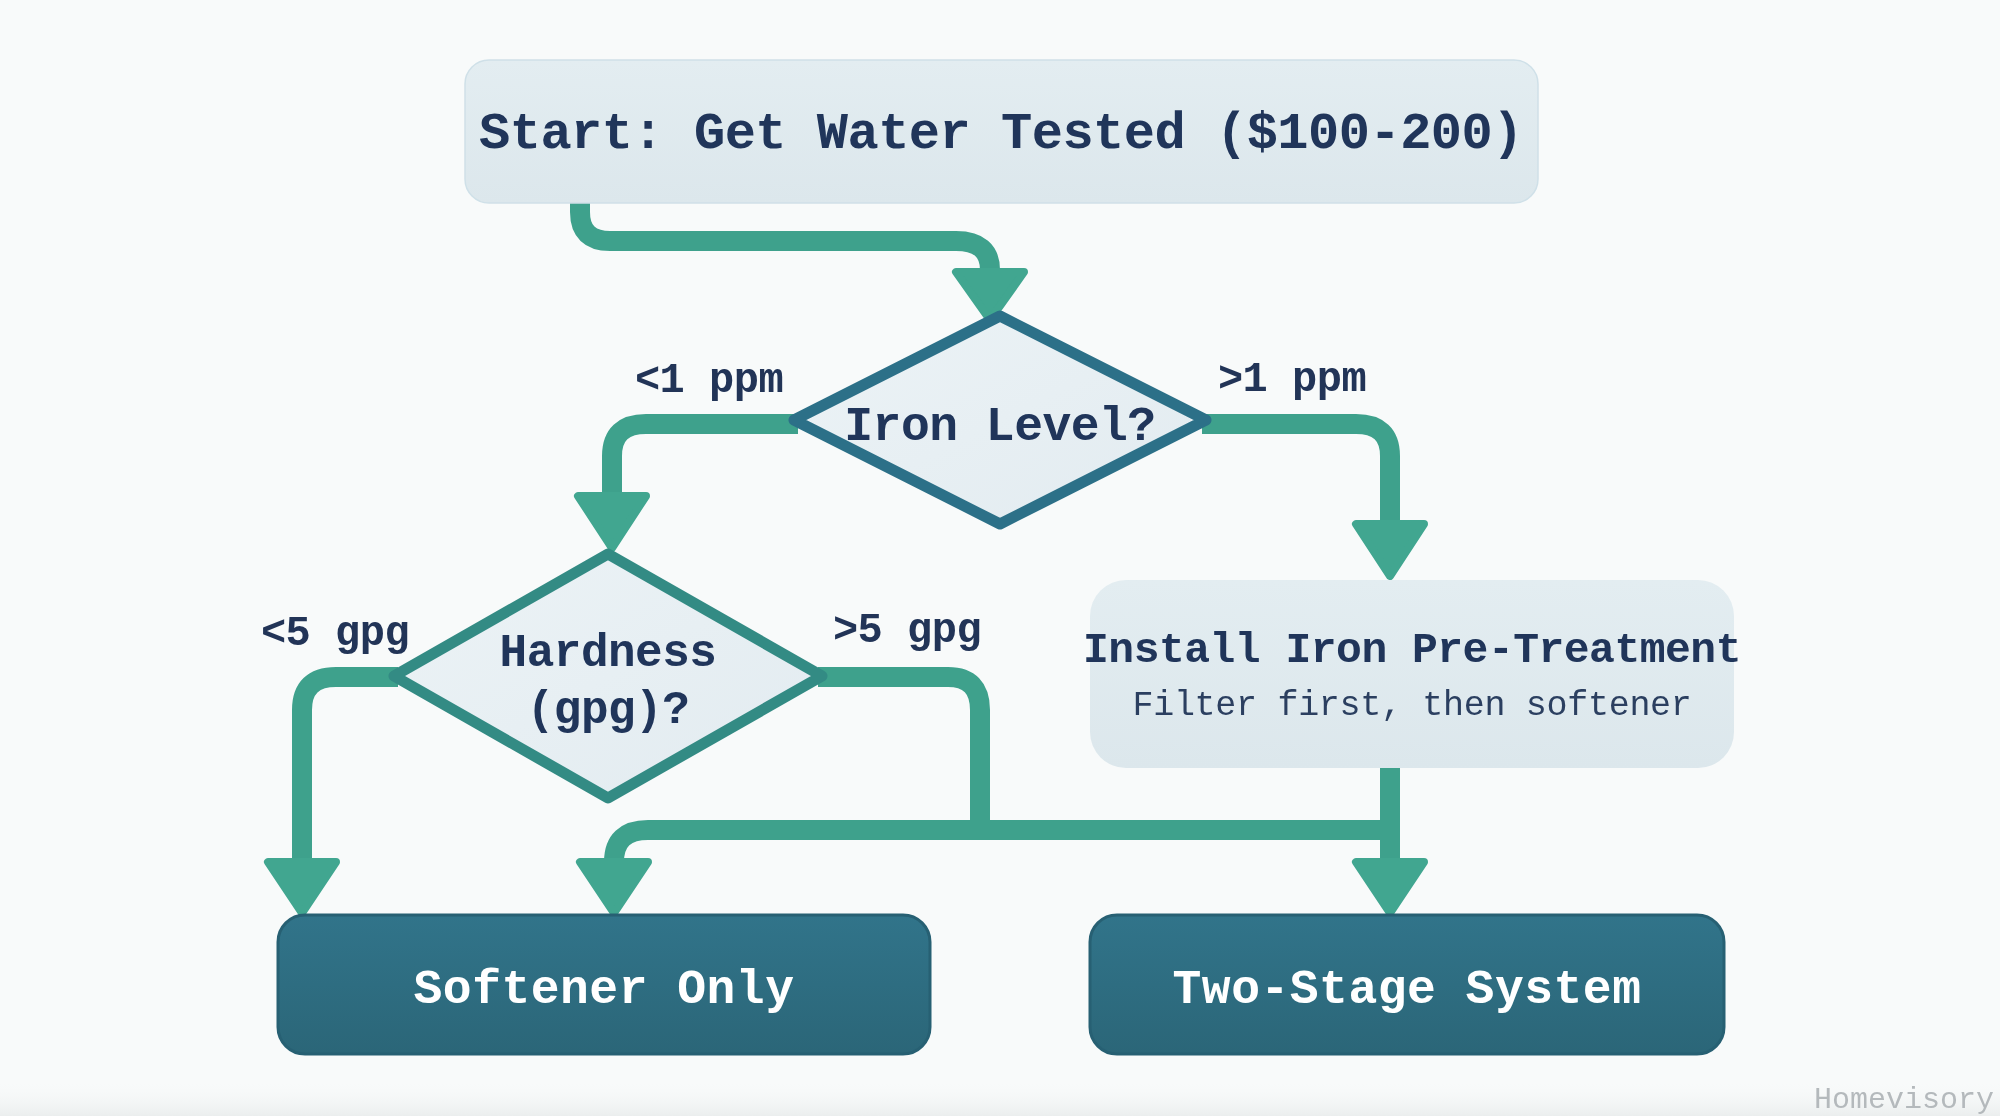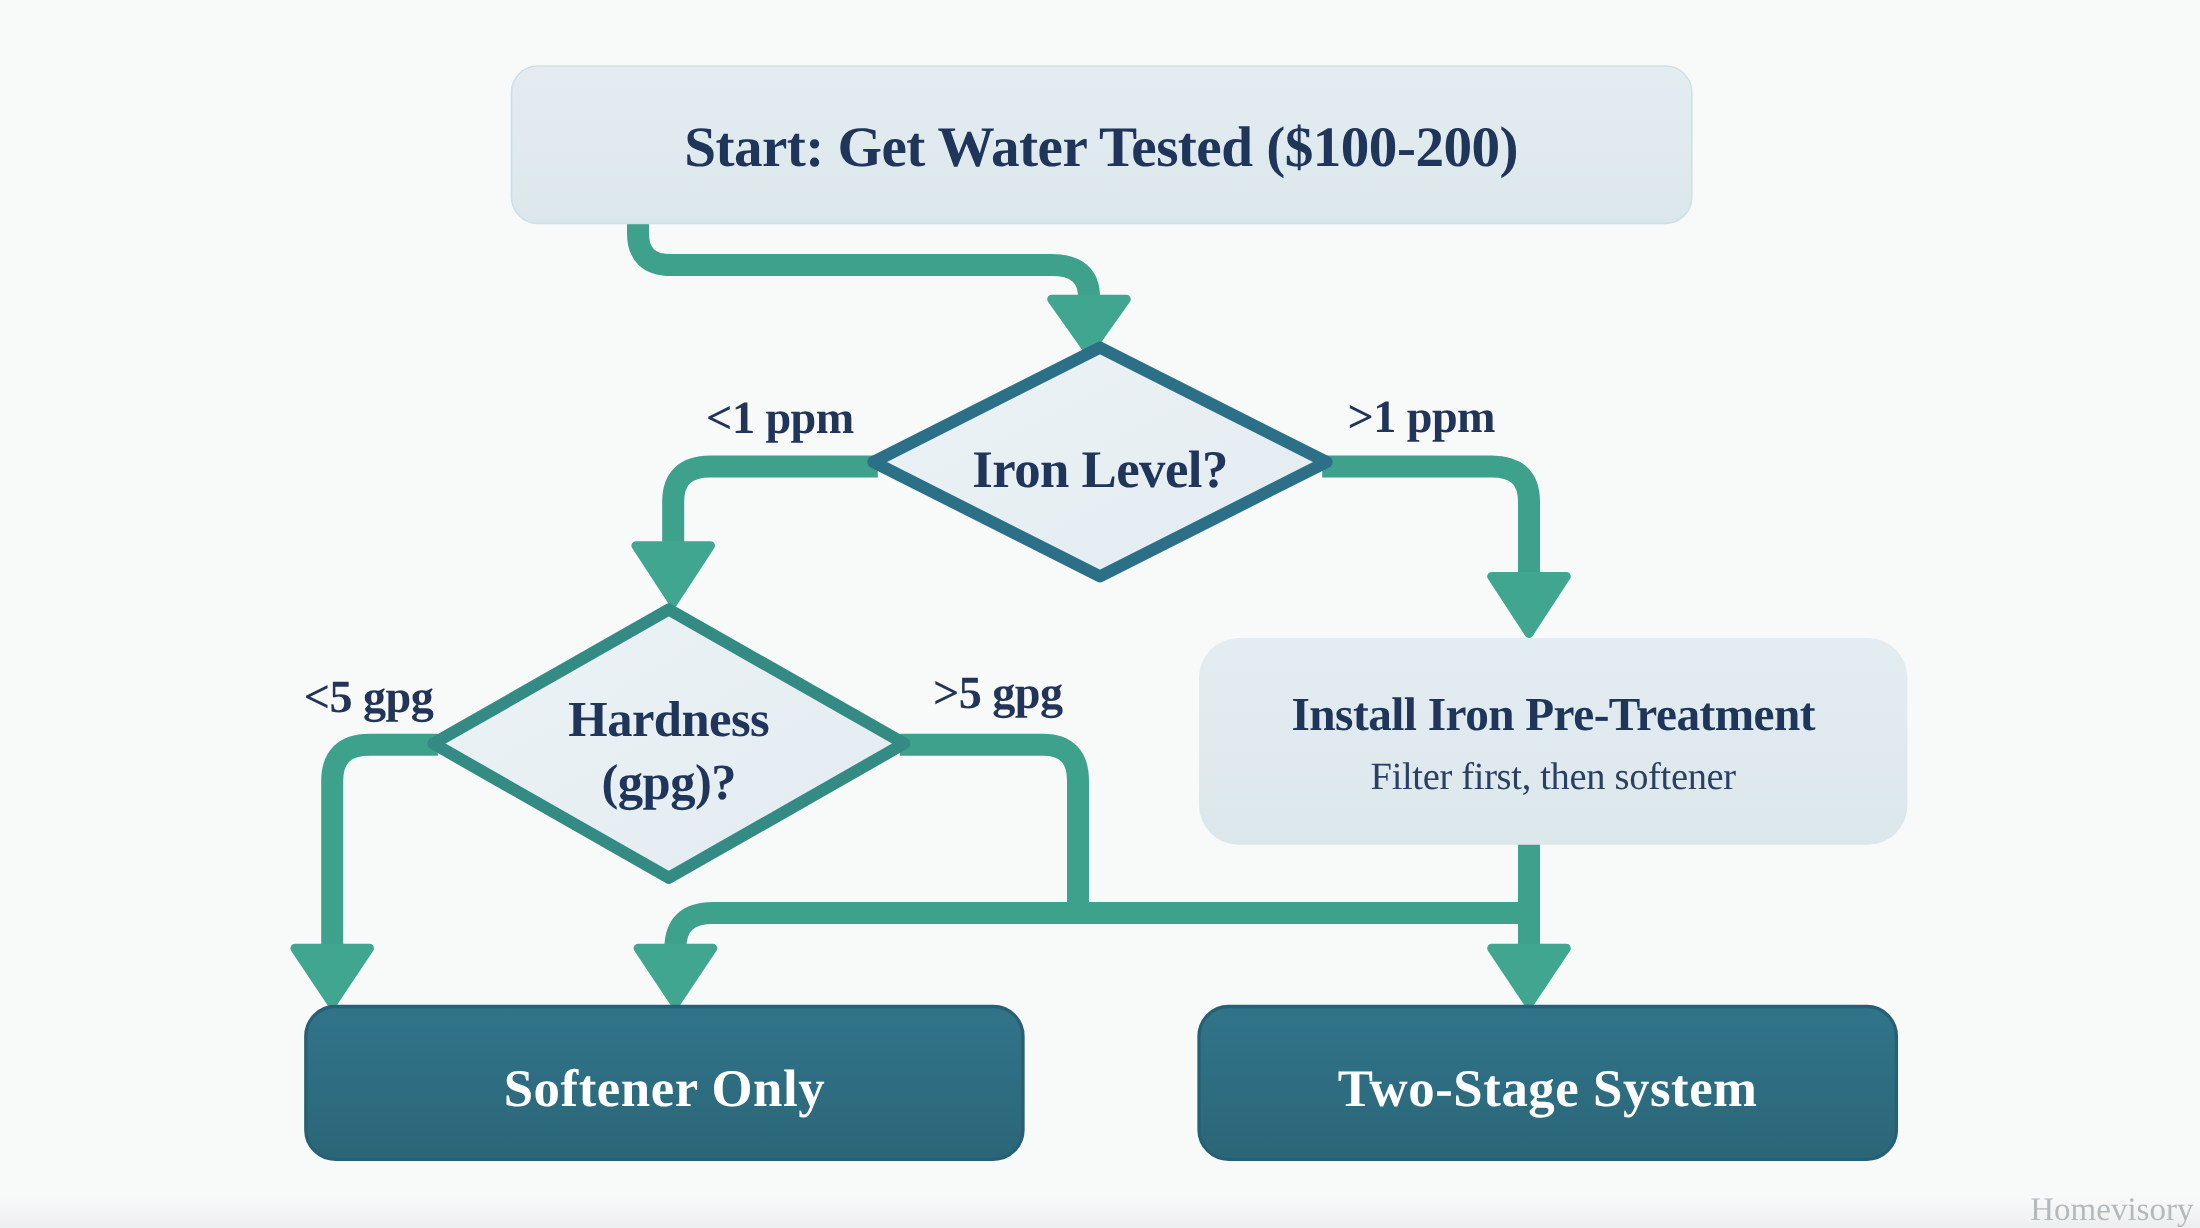--- a/index.html
+++ b/index.html
@@ -1,21 +1,21 @@
 <!DOCTYPE html>
 <html><head>
 <meta charset="utf-8">
 <style>
   html,body{margin:0;padding:0;background:#e9ebec;}
   .stage{
     position:relative;
     width:2000px;height:1116px;
     background:#f8fafa;
     overflow:hidden;
-    font-family:Liberation Serif, serif;
+    font-family:Liberation Mono, monospace;
   }
   svg{position:absolute;inset:0;display:block;}
   .node-text{fill:#20355a;font-weight:bold;letter-spacing:-0.5px;}
   .edge-label{fill:#223457;font-weight:bold;letter-spacing:-0.5px;}
   .outcome-text{fill:#ffffff;font-weight:bold;letter-spacing:0.5px;}
   .subtitle-text{fill:#2b3f60;font-weight:normal;letter-spacing:-0.3px;}
   .watermark-text{fill:#b4b9bc;font-weight:normal;}
   .connector{stroke:#3ea18c;stroke-width:20;fill:none;stroke-linecap:butt;}
   .arrowhead{fill:#41a690;stroke:#41a690;stroke-width:8;stroke-linejoin:round;}
 </style>

